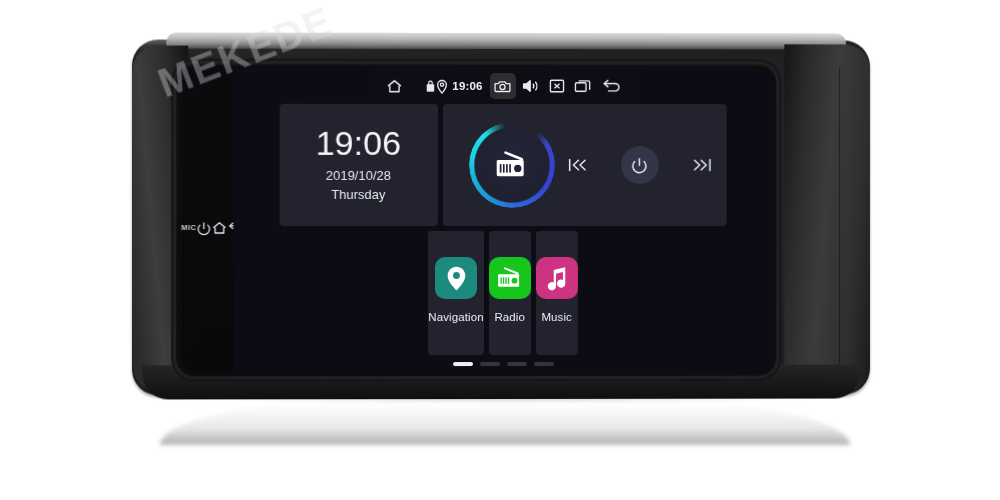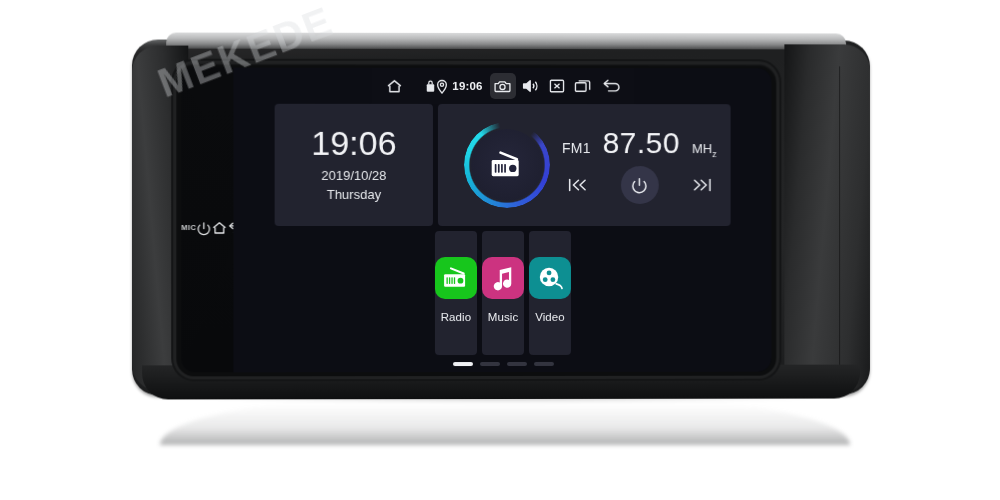--- a/index.html
+++ b/index.html
@@ -590,25 +590,20 @@
                     <rect x="13.4" y="16" width="1.9" height="9.6" rx="0.7"></rect>
                     <rect x="16.9" y="16" width="1.9" height="9.6" rx="0.7"></rect>
                     <circle cx="26.4" cy="20.8" r="4.1"></circle>
                   </g>
                 </svg>
               </div>
             </div>
 
             <div id="radio-right">
 
-              <div id="freq-line">
-                <span id="freq-band">FM1</span>
-                <span id="freq-value">87.50</span>
-                <span id="freq-unit"><span>MH</span><sub>z</sub></span>
-              </div>
 
               <div id="transport">
 
                 <div class="tp-btn">
                   <svg width="22" height="18" viewBox="0 0 26 20" fill="none" stroke="currentColor" stroke-width="1.8" stroke-linecap="round" stroke-linejoin="round">
                     <path d="M3.2 3.4v13.2"></path>
                     <path d="M13.6 4.4 7.6 10l6 5.6"></path>
                     <path d="M21.4 4.4 15.4 10l6 5.6"></path>
                   </svg>
                 </div>
@@ -628,20 +623,29 @@
                   </svg>
                 </div>
 
               </div>
             </div>
           </div>
         </div>
 
         <div id="app-grid">
 
+          <div class="app-tile">
+            <div class="app-icon" style="background:#1c8b7e;">
+              <svg width="21" height="25" viewBox="0 0 20 24" fill="#ffffff">
+                <path d="M10 0.8C5.3 0.8 1.5 4.6 1.5 9.3c0 6.3 8.5 14 8.5 14s8.5-7.7 8.5-14c0-4.7-3.8-8.5-8.5-8.5z"></path>
+                <circle cx="10" cy="9.1" r="3.3" fill="#1c8b7e"></circle>
+              </svg>
+            </div>
+            <div class="app-label">Navigation</div>
+          </div>
 
           <div class="app-tile">
             <div class="app-icon" style="background:#17c61c;">
               <svg width="28" height="24" viewBox="0 0 40 34" fill="#ffffff">
                 <rect x="3" y="11.5" width="30" height="18" rx="1.6"></rect>
                 <rect x="12" y="1.4" width="22.5" height="2.9" rx="1.4" transform="rotate(22 12 1.4)"></rect>
                 <g fill="#17c61c">
                   <rect x="6.4" y="16" width="1.9" height="9.6" rx="0.7"></rect>
                   <rect x="9.9" y="16" width="1.9" height="9.6" rx="0.7"></rect>
                   <rect x="13.4" y="16" width="1.9" height="9.6" rx="0.7"></rect>
@@ -655,32 +659,20 @@
 
           <div class="app-tile">
             <div class="app-icon" style="background:#cc3380;">
               <svg width="24" height="25" viewBox="0 0 24 26" fill="#ffffff">
                 <path d="M20.6 1.2 8.6 4.1v13.1a4.3 4.3 0 1 0 2.4 3.8V8.1l7.2-1.8v8.2a4.3 4.3 0 1 0 2.4 3.8z"></path>
               </svg>
             </div>
             <div class="app-label">Music</div>
           </div>
 
-          <div class="app-tile">
-            <div class="app-icon" style="background:#0d8f92;">
-              <svg width="27" height="25" viewBox="0 0 28 26" fill="none">
-                <circle cx="12.5" cy="11.5" r="9.6" fill="#ffffff"></circle>
-                <circle cx="12.5" cy="7.2" r="2.5" fill="#0d8f92"></circle>
-                <circle cx="8.5" cy="14.2" r="2.5" fill="#0d8f92"></circle>
-                <circle cx="16.5" cy="14.2" r="2.5" fill="#0d8f92"></circle>
-                <path d="M20 18.6c3.6 1 5.6 2.6 6 4.8" stroke="#ffffff" stroke-width="1.7" stroke-linecap="round"></path>
-              </svg>
-            </div>
-            <div class="app-label">Video</div>
-          </div>
 
 
         </div>
 
         <div id="page-dots">
           <div class="pg-dot active"></div>
           <div class="pg-dot"></div>
           <div class="pg-dot"></div>
           <div class="pg-dot"></div>
         </div>

